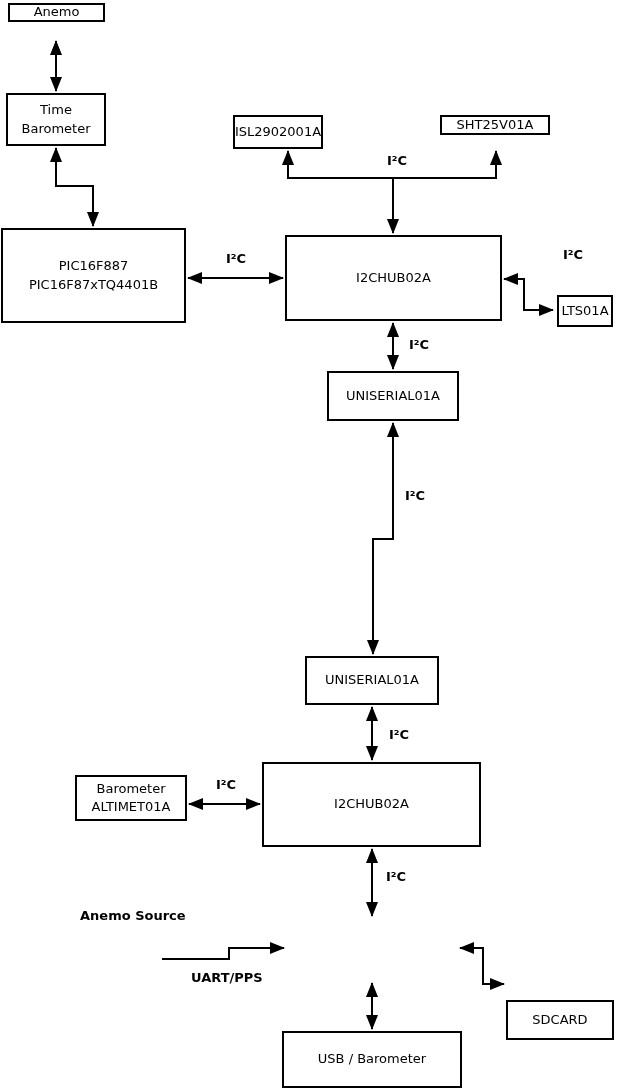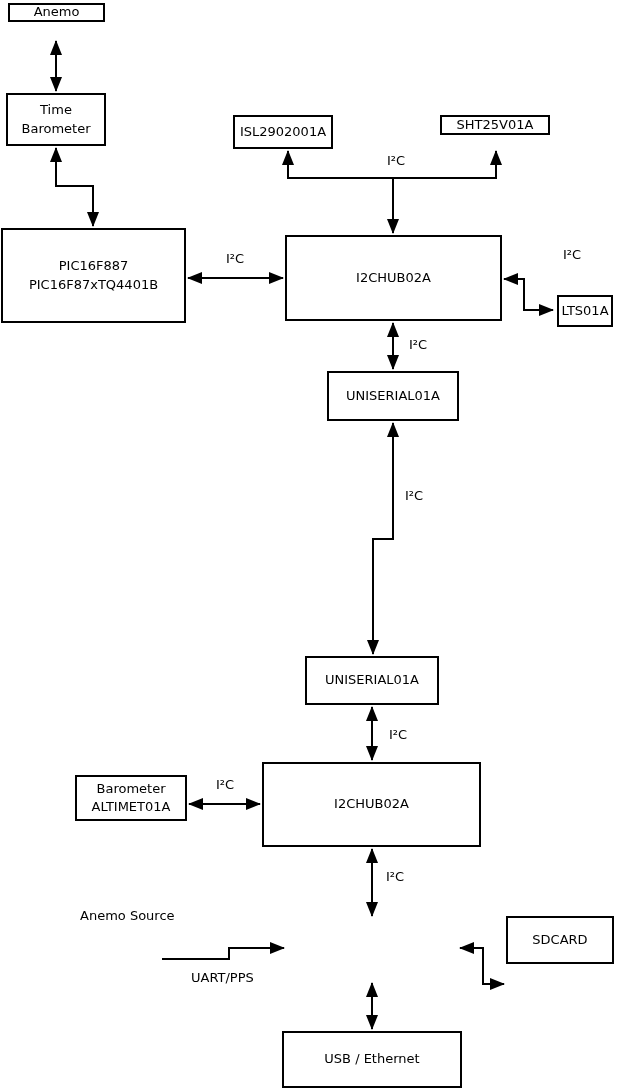--- a/index.html
+++ b/index.html
@@ -18,21 +18,21 @@
     box-sizing:border-box;
     border:2px solid #000;
     background:#fff;
     display:flex;
     flex-direction:column;
     align-items:center;
     justify-content:center;
     text-align:center;
     line-height:1.4;
   }
-  .lbl{position:absolute;white-space:nowrap;}
+  .lbl{position:absolute;white-space:nowrap;font-weight:bold;}
 </style>
 </head>
 <body>
 
 <div class="canvas">
 
   <svg class="wires" width="640" height="1089" viewBox="0 0 640 1089">
     <defs>
       <marker id="ah" markerUnits="userSpaceOnUse" markerWidth="15" markerHeight="12" viewBox="0 0 15 12" refX="14" refY="6" orient="auto-start-reverse">
         <path d="M0,0 L15,6 L0,12 Z" fill="#000"></path>
@@ -63,21 +63,21 @@
   <div class="node" style="left:6px;top:93px;width:100px;height:53px">
     <span>Time</span>
     <span>Barometer</span>
   </div>
 
   <div class="node" style="left:1px;top:228px;width:185px;height:95px">
     <span>PIC16F887</span>
     <span>PIC16F87xTQ4401B</span>
   </div>
 
-  <div class="node" style="left:233px;top:115px;width:100px;height:34px">
+  <div class="node" style="left:233px;top:115px;width:90px;height:34px">
     <span>ISL2902001A</span>
   </div>
 
   <div class="node" style="left:440px;top:115px;width:110px;height:20px">
     <span>SHT25V01A</span>
   </div>
 
   <div class="node" style="left:285px;top:235px;width:217px;height:86px">
     <span>I2CHUB02A</span>
   </div>
@@ -98,26 +98,26 @@
     <span>Barometer</span>
     <span>ALTIMET01A</span>
   </div>
 
   <div class="node" style="left:262px;top:762px;width:219px;height:85px">
     <span>I2CHUB02A</span>
   </div>
 
 
 
-  <div class="node" style="left:506px;top:916px;width:108px;height:48px">
+  <div class="node" style="left:506px;top:1000px;width:108px;height:40px">
     <span>SDCARD</span>
   </div>
 
   <div class="node" style="left:282px;top:1031px;width:180px;height:57px">
-    <span>USB / Ethernet</span>
+    <span>USB / Barometer</span>
   </div>
 
   <div class="lbl" style="left:387px;top:153px">I²C</div>
   <div class="lbl" style="left:226px;top:251px">I²C</div>
   <div class="lbl" style="left:563px;top:247px">I²C</div>
   <div class="lbl" style="left:409px;top:337px">I²C</div>
   <div class="lbl" style="left:405px;top:488px">I²C</div>
   <div class="lbl" style="left:389px;top:727px">I²C</div>
   <div class="lbl" style="left:216px;top:777px">I²C</div>
   <div class="lbl" style="left:386px;top:869px">I²C</div>

